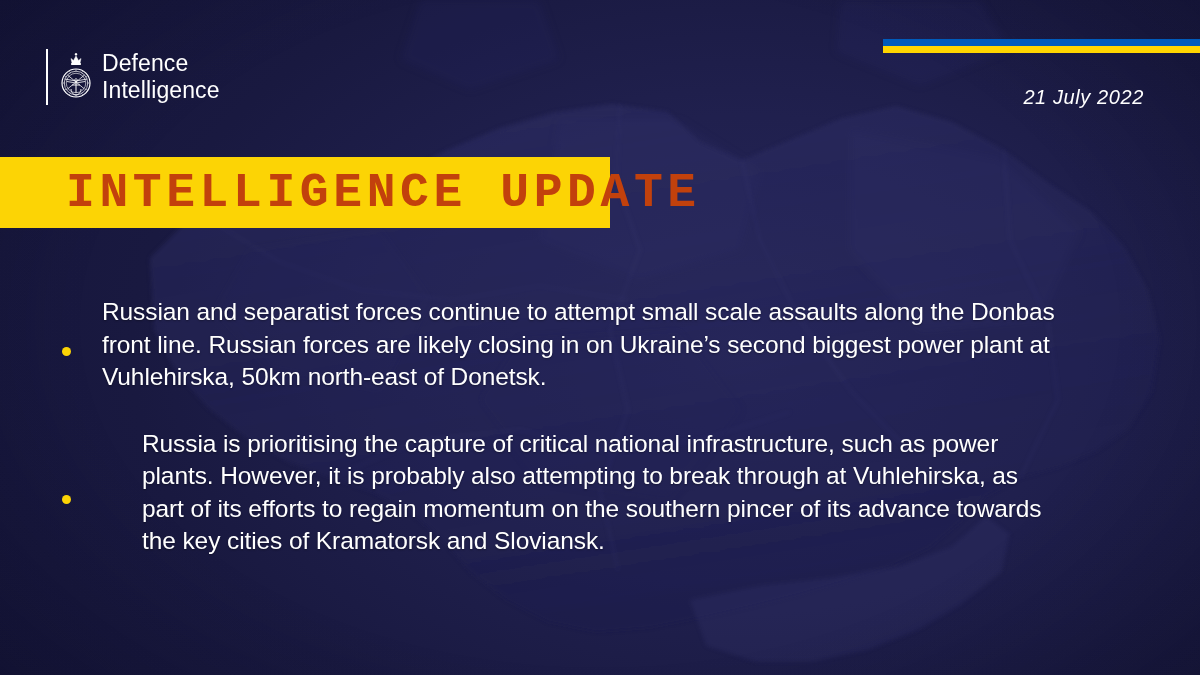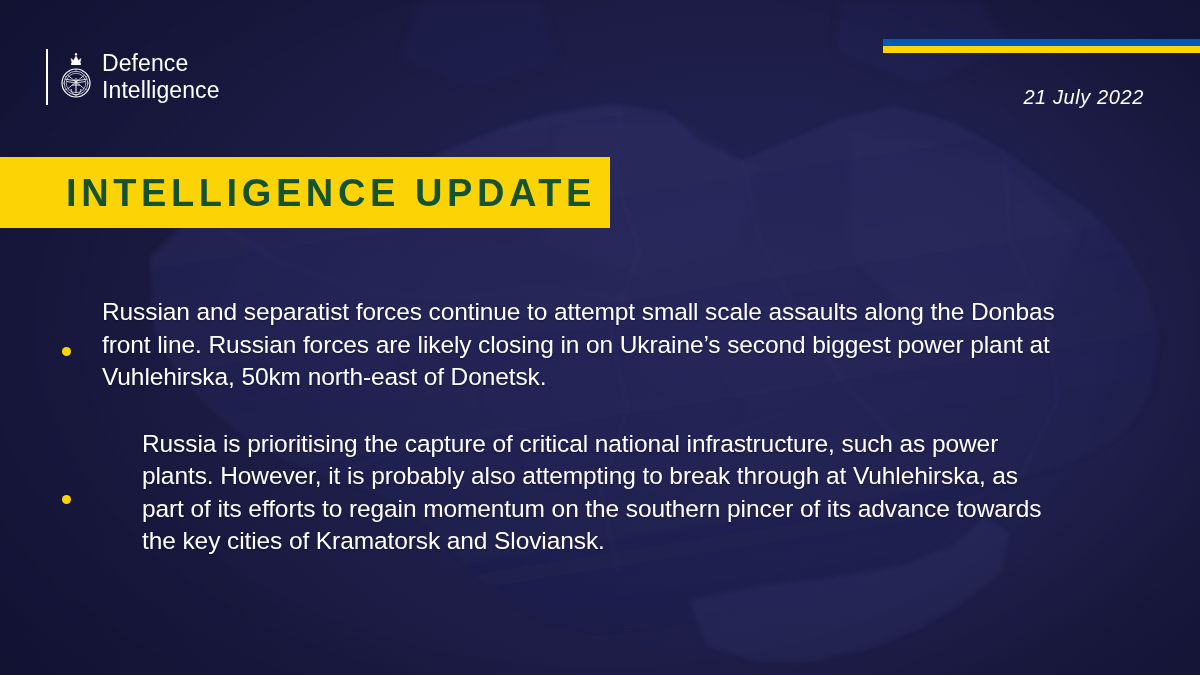--- a/index.html
+++ b/index.html
@@ -116,27 +116,28 @@
     position: absolute;
     left: 0;
     top: 157px;
     width: 610px;
     height: 71px;
     background: #FCD405;
     display: flex;
     align-items: center;
   }
   .banner-text {
-    color: #14532d;
-    font-size: 38px;
+    color: #c2410c;
+    font-size: 48px;
     font-weight: 700;
     letter-spacing: 4.6px;
     margin-left: 66px;
     line-height: 1;
     white-space: nowrap;
+    font-family: Liberation Mono, monospace;
   }
 
   
   .bullets {
     position: absolute;
     left: 62px;
     top: 296px;
     width: 1000px;
   }
   .bullet-row {

